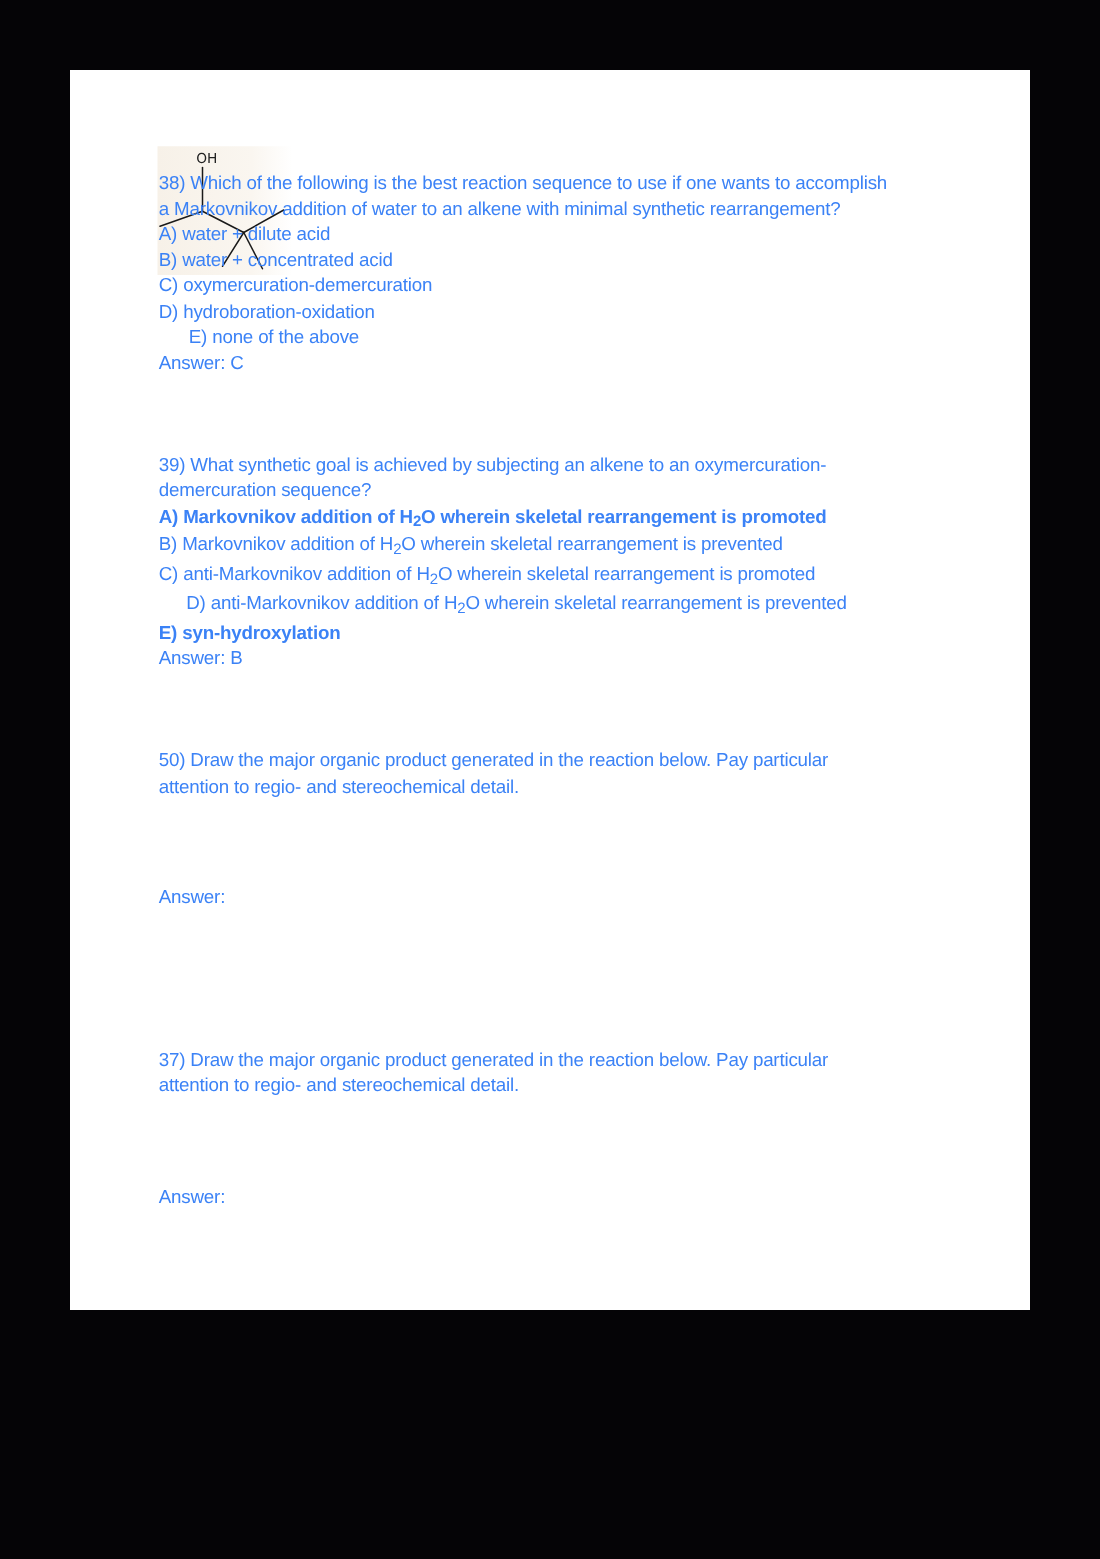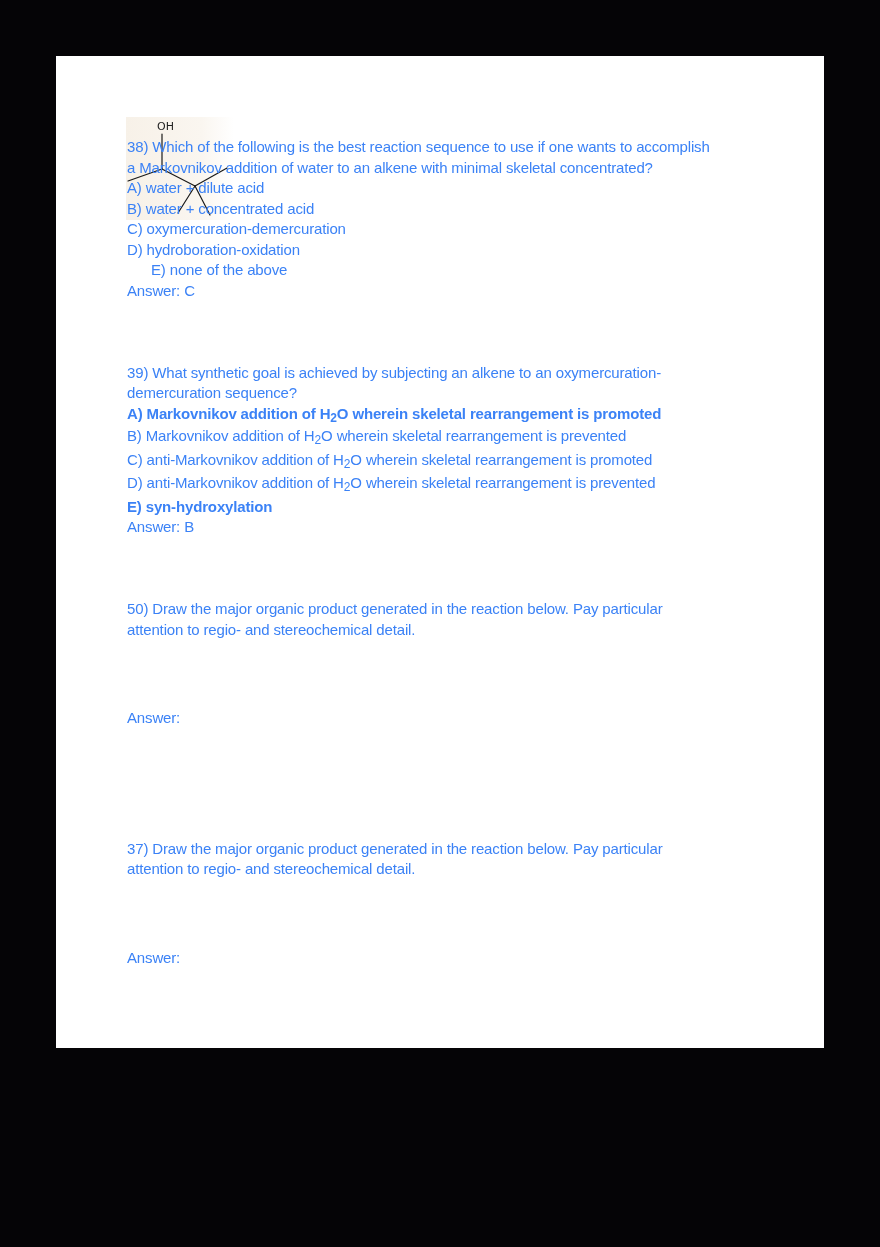--- a/index.html
+++ b/index.html
@@ -70,34 +70,34 @@
     <line x1="162" y1="134" x2="162" y2="169"></line>
     <line x1="162" y1="169" x2="128" y2="181"></line>
     <line x1="162" y1="169" x2="195" y2="186"></line>
     <line x1="195" y1="186" x2="227" y2="168"></line>
     <line x1="195" y1="186" x2="178" y2="213"></line>
     <line x1="195" y1="186" x2="210" y2="215"></line>
   </g>
 </svg>
 
 <div class="text" style="top:137px;">38) Which of the following is the best reaction sequence to use if one wants to accomplish</div>
-<div class="text" style="top:158px;">a Markovnikov addition of water to an alkene with minimal skeletal concentrated?</div>
+<div class="text" style="top:158px;">a Markovnikov addition of water to an alkene with minimal synthetic rearrangement?</div>
 <div class="text" style="top:178px;text-align:center;">A) water + dilute acid</div>
 <div class="text" style="top:199px;">B) water + concentrated acid</div>
 <div class="text" style="top:219px;">C) oxymercuration-demercuration</div>
 <div class="text" style="top:240px;">D) hydroboration-oxidation</div>
 <div class="text" style="top:260px;margin-left:24px;">E) none of the above</div>
 <div class="text" style="top:281px;">Answer:  C</div>
 
 <div class="text" style="top:363px;">39) What synthetic goal is achieved by subjecting an alkene to an oxymercuration-</div>
 <div class="text" style="top:383px;text-align:right;">demercuration sequence?</div>
 <div class="text" style="top:404px;font-weight:bold;"><span>A) Markovnikov addition of H</span><sub class="h2o">2</sub><span>O wherein skeletal rearrangement is promoted</span></div>
 <div class="text" style="top:426px;"><span>B) Markovnikov addition of H</span><sub class="h2o">2</sub><span>O wherein skeletal rearrangement is prevented</span></div>
 <div class="text" style="top:450px;"><span>C) anti-Markovnikov addition of H</span><sub class="h2o">2</sub><span>O wherein skeletal rearrangement is promoted</span></div>
-<div class="text" style="top:473px;"><span>D) anti-Markovnikov addition of H</span><sub class="h2o">2</sub><span>O wherein skeletal rearrangement is prevented</span></div>
+<div class="text" style="top:473px;margin-left:22px;"><span>D) anti-Markovnikov addition of H</span><sub class="h2o">2</sub><span>O wherein skeletal rearrangement is prevented</span></div>
 <div class="text" style="top:497px;font-weight:bold;">E) syn-hydroxylation</div>
 <div class="text" style="top:517px;text-align:center;">Answer:  B</div>
 
 <div class="text" style="top:599px;">50) Draw the major organic product generated in the reaction below. Pay particular</div>
 <div class="text" style="top:620px;">attention to regio- and stereochemical detail.</div>
 <div class="text" style="top:708px;">Answer:</div>
 
 <div class="text" style="top:839px;">37) Draw the major organic product generated in the reaction below. Pay particular</div>
 <div class="text" style="top:859px;">attention to regio- and stereochemical detail.</div>
 <div class="text" style="top:948px;">Answer:</div>

